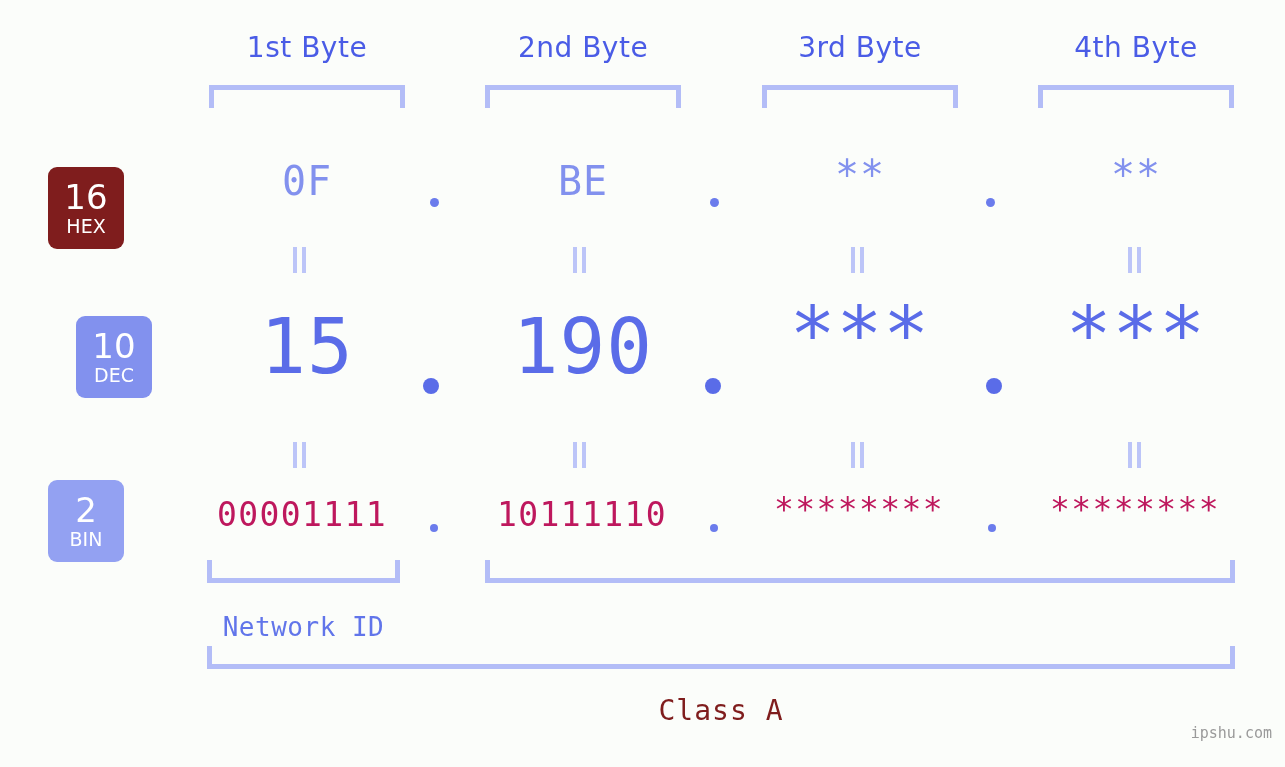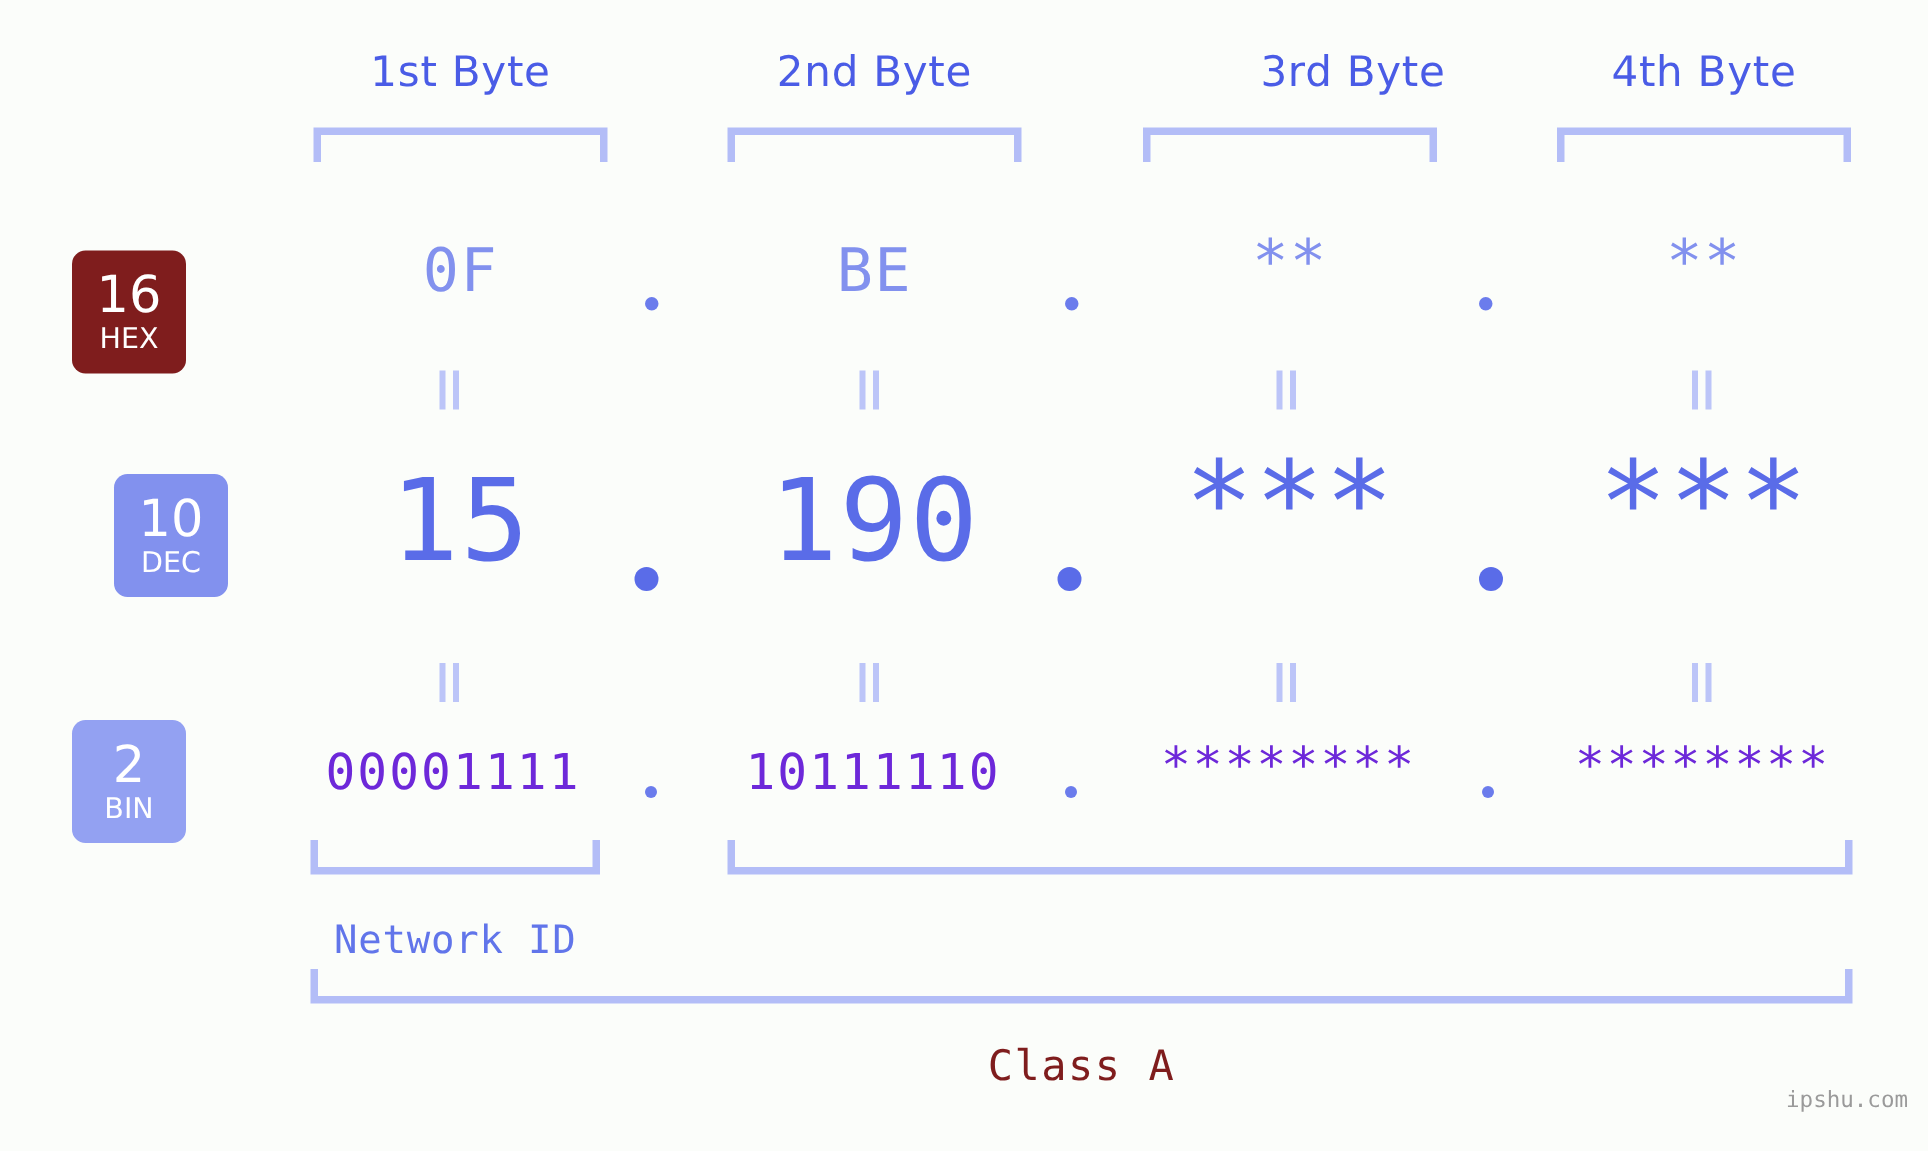--- a/index.html
+++ b/index.html
@@ -111,21 +111,21 @@
     color: #8291ee;
     letter-spacing: 1px;
   }
   .row-dec .cell {
     font-size: 76px;
     color: #5a6ce8;
     letter-spacing: 1px;
   }
   .row-bin .cell {
     font-size: 33px;
-    color: #6d28d9;
+    color: #be185d;
     letter-spacing: 1.4px;
   }
 
   .dot {
     position: absolute;
     border-radius: 50%;
     background: #5a6ce8;
   }
   .dot-sm { width: 9px; height: 9px; }
   .dot-md { width: 16px; height: 16px; }
@@ -180,21 +180,21 @@
     letter-spacing: 0px;
   }
 </style>
 </head>
 <body>
 
 <div class="stage">
 
   <div class="byte-label" style="left:209px; width:196px;">1st Byte</div>
   <div class="byte-label" style="left:485px; width:196px;">2nd Byte</div>
-  <div class="byte-label" style="left:804px; width:196px;">3rd Byte</div>
+  <div class="byte-label" style="left:762px; width:196px;">3rd Byte</div>
   <div class="byte-label" style="left:1038px; width:196px;">4th Byte</div>
 
   <div class="bracket" style="left:209px; top:85px; width:196px;"></div>
   <div class="bracket" style="left:485px; top:85px; width:196px;"></div>
   <div class="bracket" style="left:762px; top:85px; width:196px;"></div>
   <div class="bracket" style="left:1038px; top:85px; width:196px;"></div>
 
   <div class="badge" style="top:167px; background:#7f1d1d;">
     <span class="num">16</span>
     <span class="nm">HEX</span>

